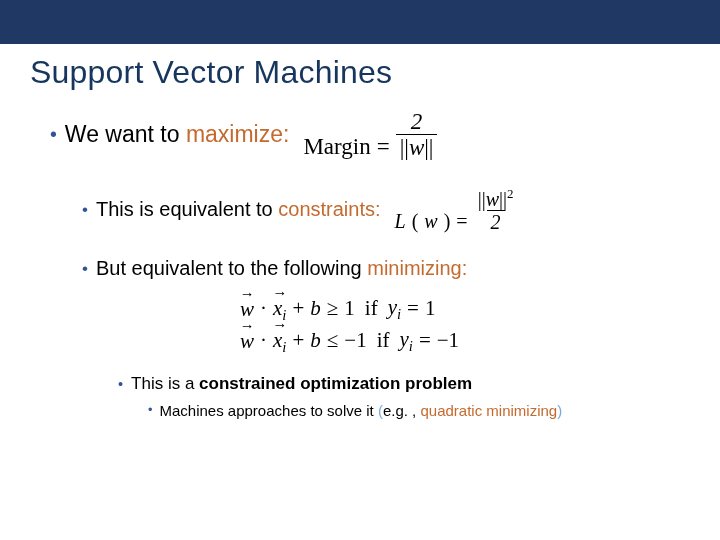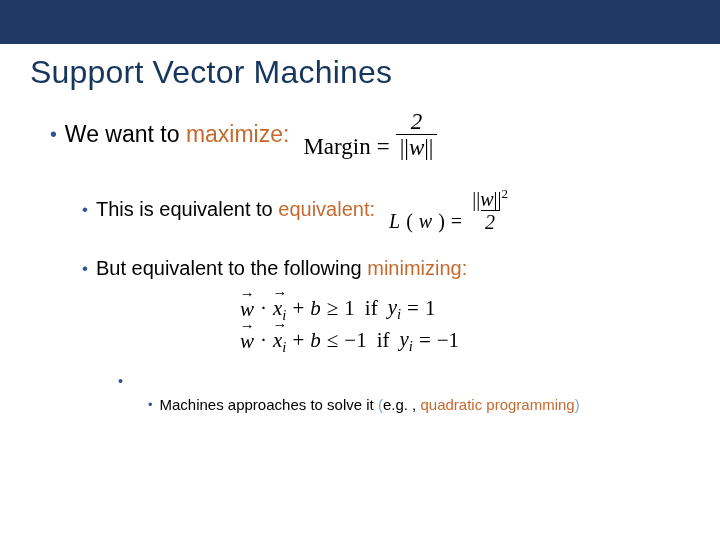--- a/index.html
+++ b/index.html
@@ -154,21 +154,21 @@
         <span class="den">
           <span class="upright">||</span><span>w</span><span class="upright">||</span>
         </span>
       </span>
     </span>
   </div>
 
   <div class="bul2">
     <span class="dot">•</span>
     <span>
-      <span>This is equivalent to </span><span class="kw">equivalent:</span>
+      <span>This is equivalent to </span><span class="kw">constraints:</span>
     </span>
     <span class="math" style="margin-left:6px;">
       <span>L</span>
         <span class="upright">(</span>
         <span>w</span>
         <span class="upright">)</span>
       <span class="upright">=</span>
       <span class="frac">
         <span class="num">
           <span class="upright">||</span><span>w</span><span class="upright">||</span><span class="sup2 upright">2</span>
@@ -209,22 +209,25 @@
       <span>−1</span>
       <span style="margin:0 4px;">if</span>
       <span style="font-style:italic;"><span>y</span><span class="sub">i</span></span>
       <span>=</span>
       <span>−1</span>
     </div>
   </div>
 
   <div class="bul3">
     <span class="dot">•</span>
+    <span>
+      <span>This is a </span><span class="bold">constrained optimization problem</span>
+    </span>
   </div>
 
   <div class="bul4">
     <span class="dot">•</span>
     <span>
-      <span>Machines approaches to solve it </span><span class="paren">(</span><span>e.g. , </span><span class="kw">quadratic programming</span><span class="paren">)</span>
+      <span>Machines approaches to solve it </span><span class="paren">(</span><span>e.g. , </span><span class="kw">quadratic minimizing</span><span class="paren">)</span>
     </span>
   </div>
 
 </div>
 
 </body></html>

